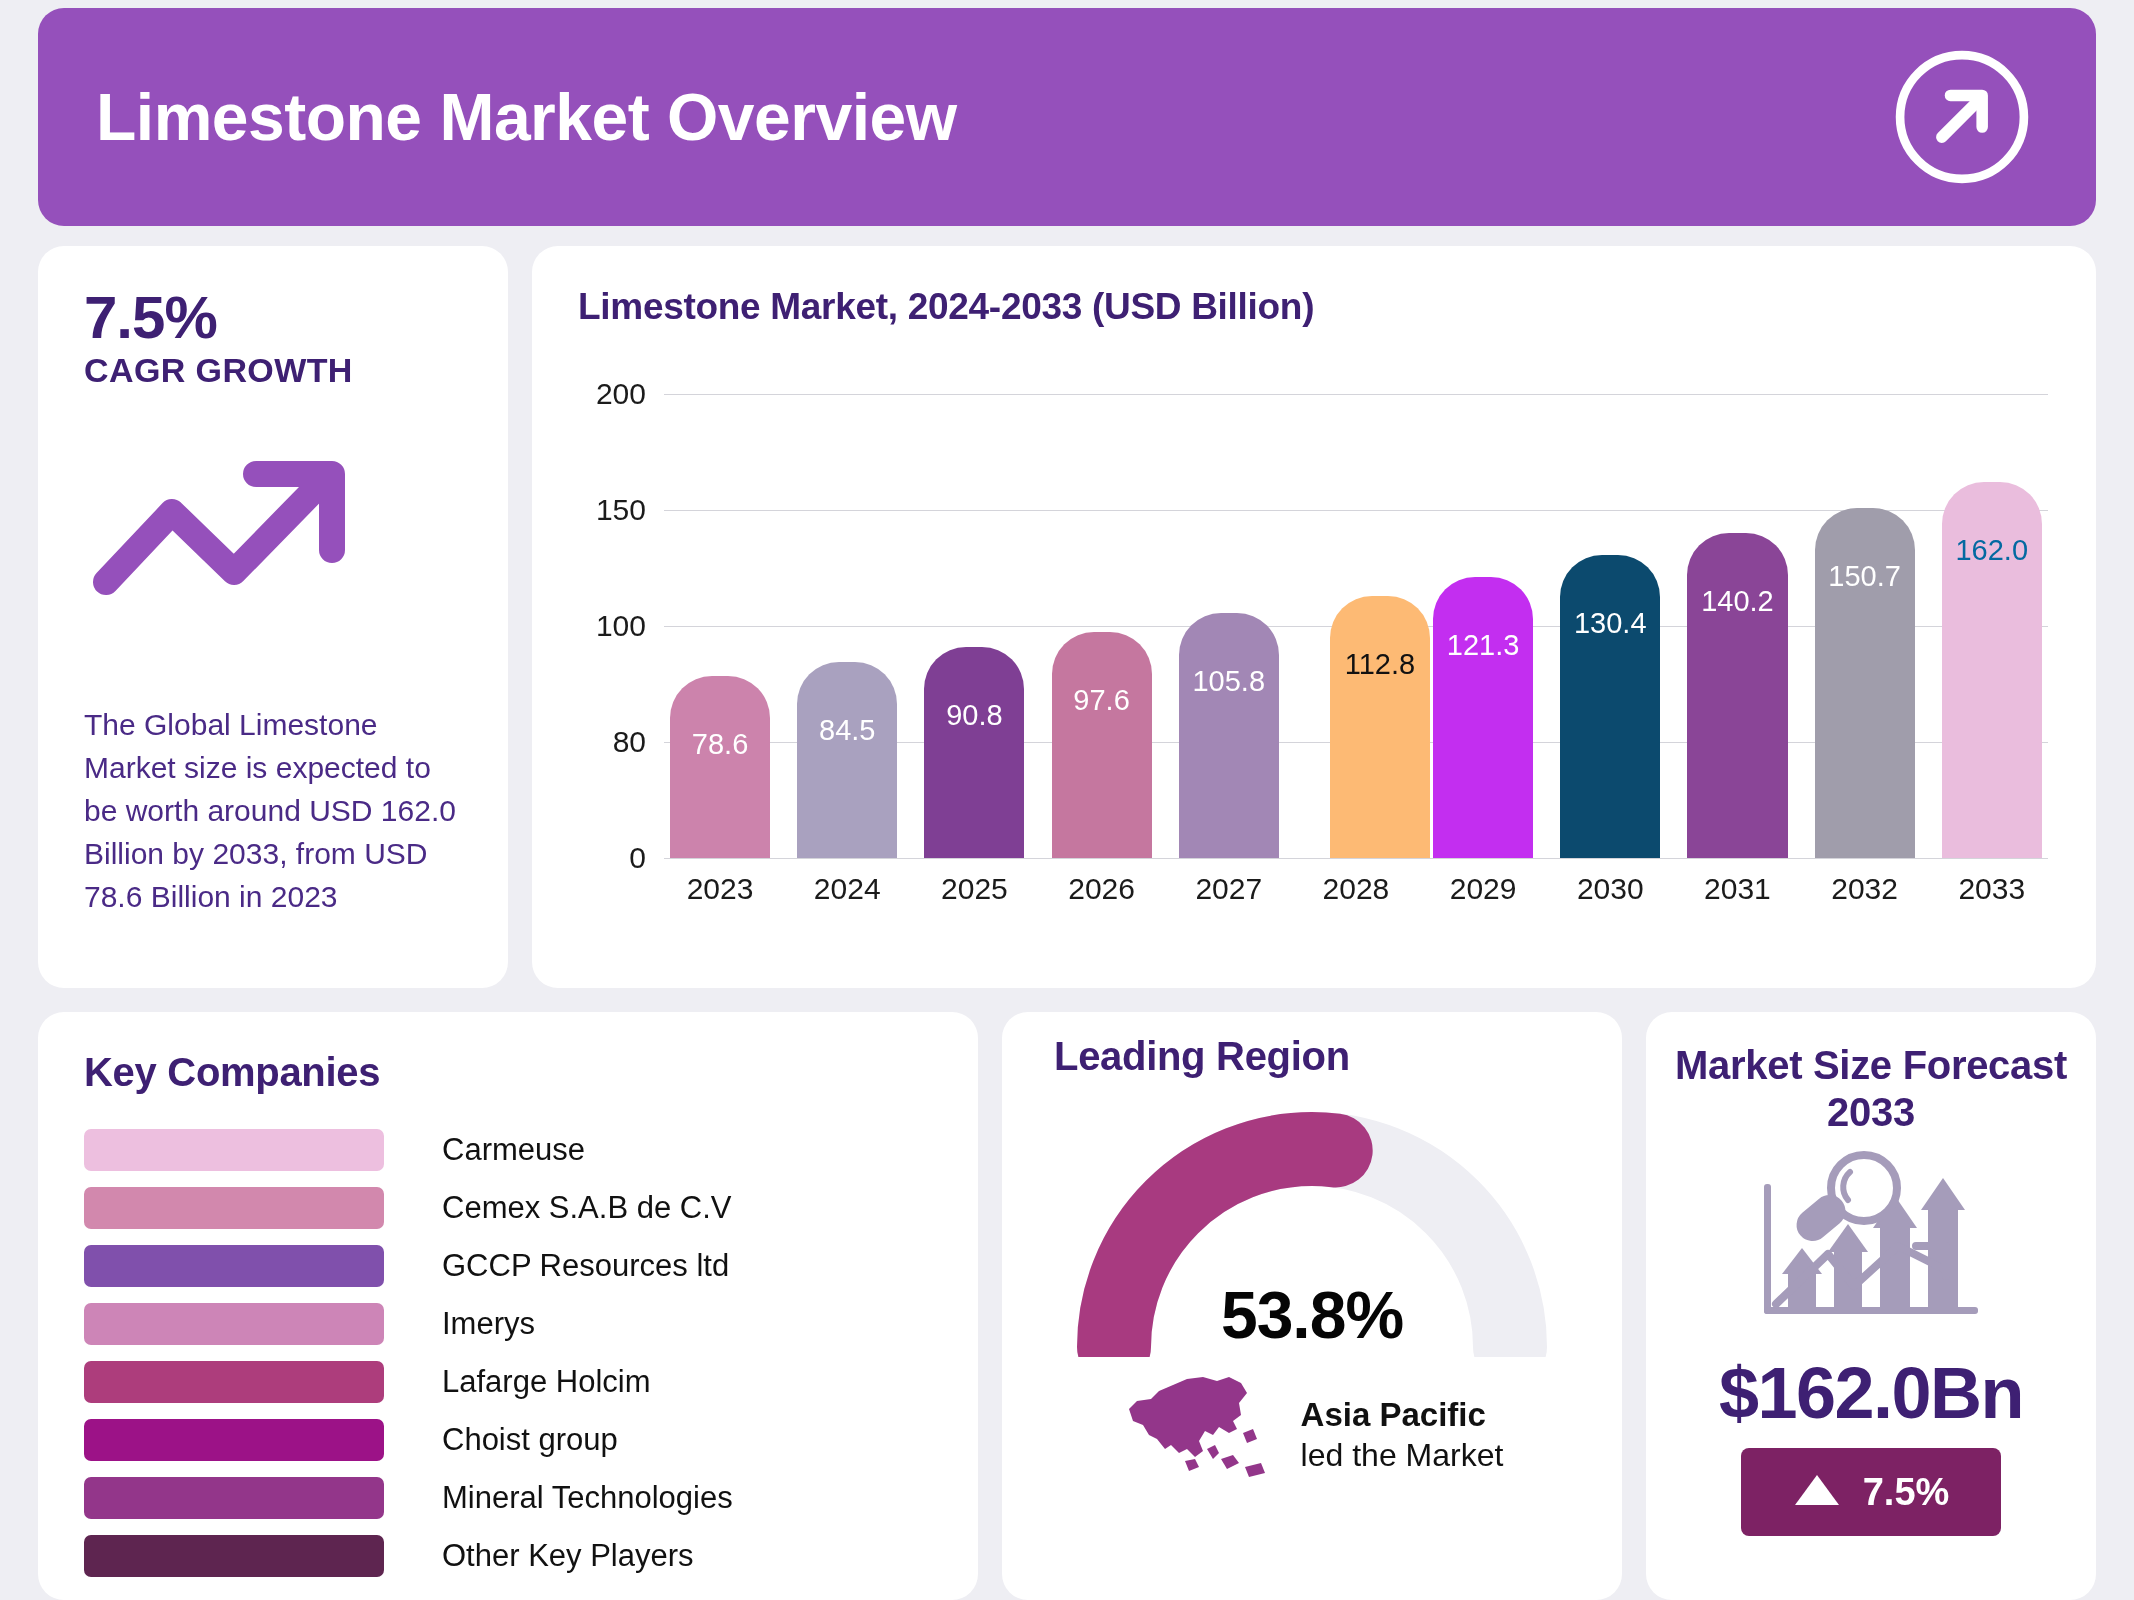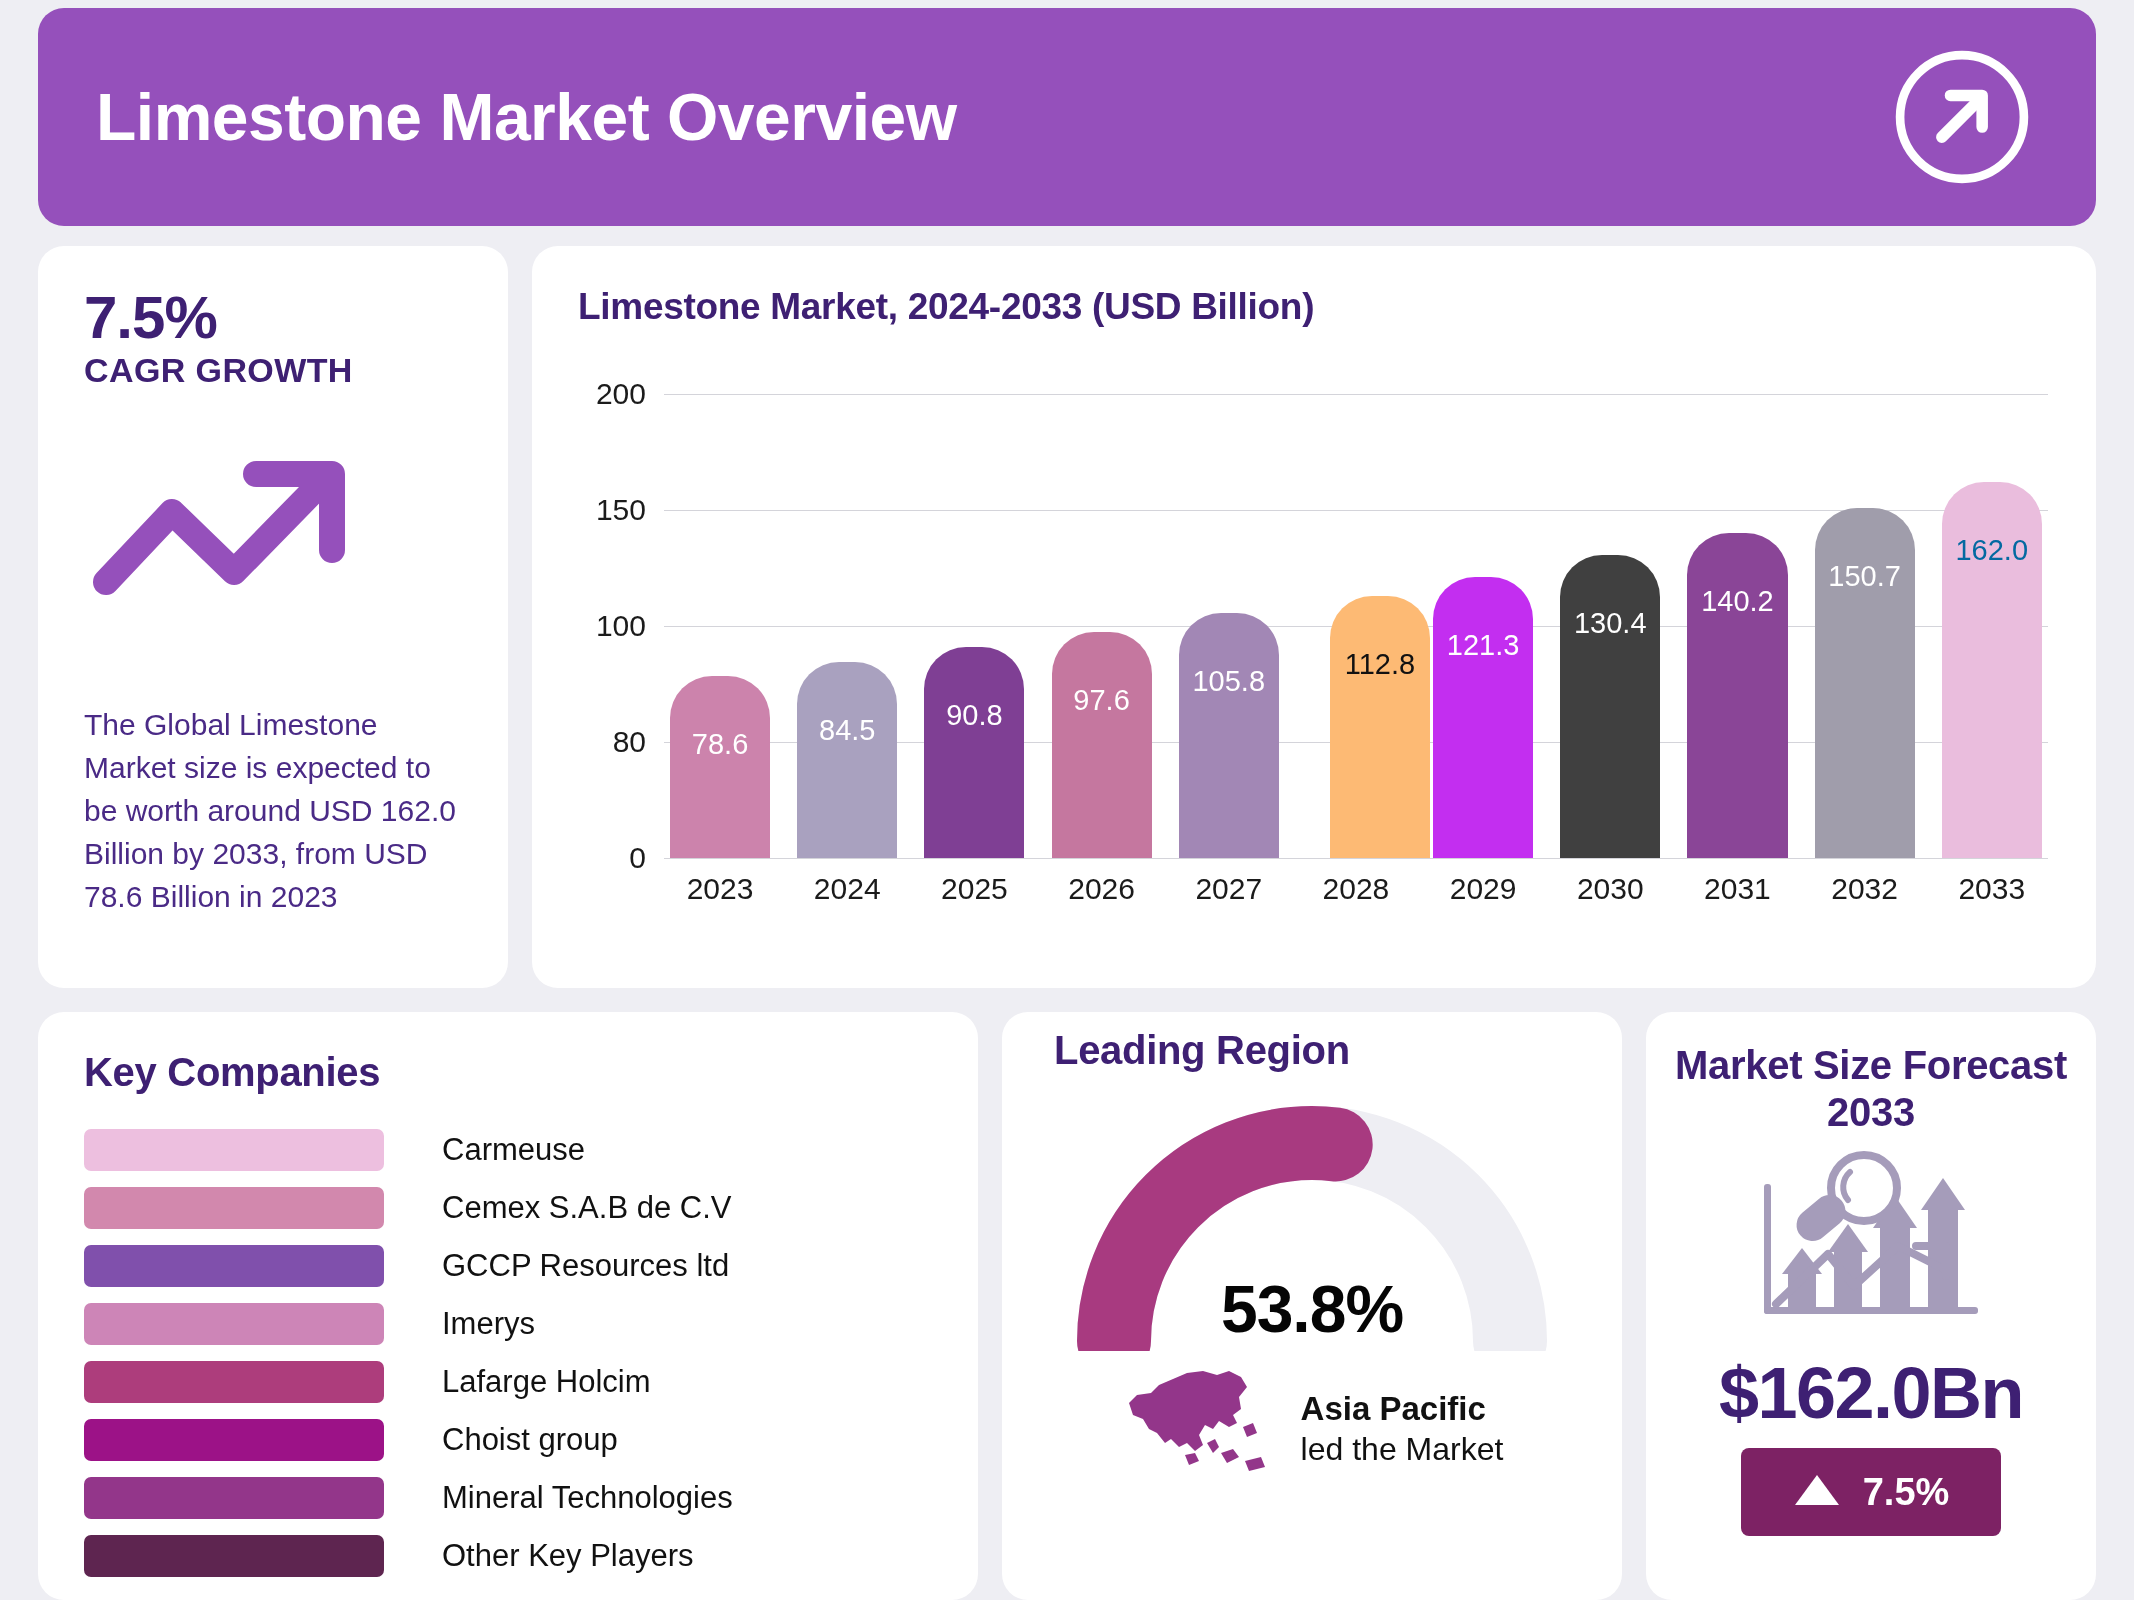--- a/index.html
+++ b/index.html
@@ -132,21 +132,21 @@
   }
   .swatch {
     width: 300px; height: 42px; border-radius: 7px; flex: none;
   }
   .company-name {
     margin-left: 58px;
     font-size: 31px; color: #111111;
   }
 
   .region-card {
-    width: 620px; padding: 16px 0 0 0;
+    width: 620px; padding: 22px 0 0 0;
     position: relative;
     display: flex; flex-direction: column; align-items: center;
   }
   .region-title {
     font-size: 40px; font-weight: bold; color: #3e2073;
     align-self: flex-start; margin-left: 52px;
     letter-spacing: -0.3px;
   }
   .gauge-wrap { position: relative; width: 500px; height: 250px; margin-top: 28px; }
   .gauge-pct {
@@ -276,21 +276,21 @@
                 </div>
                 <div class="xtick">2028</div>
               </div>
               <div class="bar-col">
                 <div class="bar" style="height: 60.65%; background: rgb(195, 46, 240);">
                   <div class="bar-value" style="color: rgb(255, 255, 255);">121.3</div>
                 </div>
                 <div class="xtick">2029</div>
               </div>
               <div class="bar-col">
-                <div class="bar" style="height: 65.2%; background: #404040;">
+                <div class="bar" style="height: 65.2%; background: #0c4a6e;">
                   <div class="bar-value" style="color: rgb(255, 255, 255);">130.4</div>
                 </div>
                 <div class="xtick">2030</div>
               </div>
               <div class="bar-col">
                 <div class="bar" style="height: 70.1%; background: rgb(138, 69, 151);">
                   <div class="bar-value" style="color: rgb(255, 255, 255);">140.2</div>
                 </div>
                 <div class="xtick">2031</div>
               </div>

